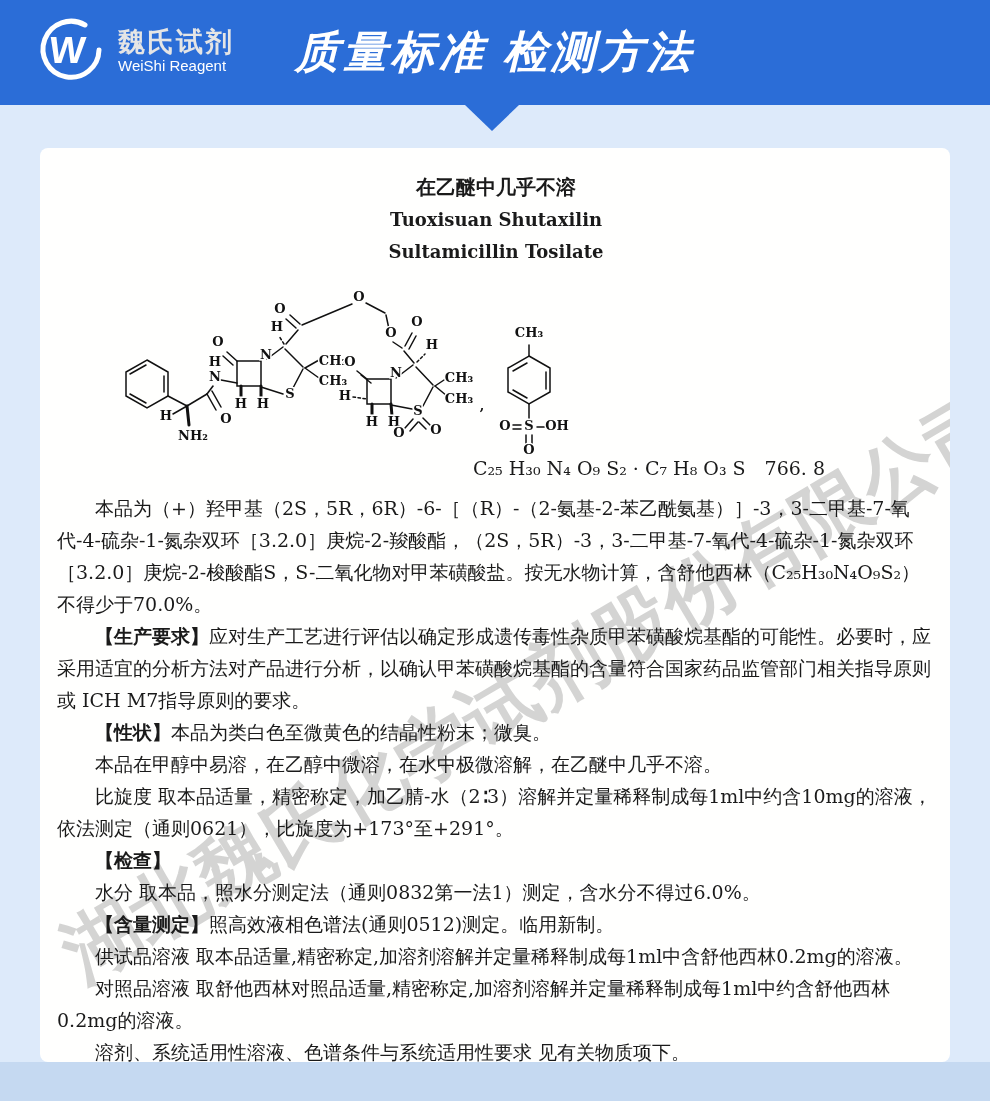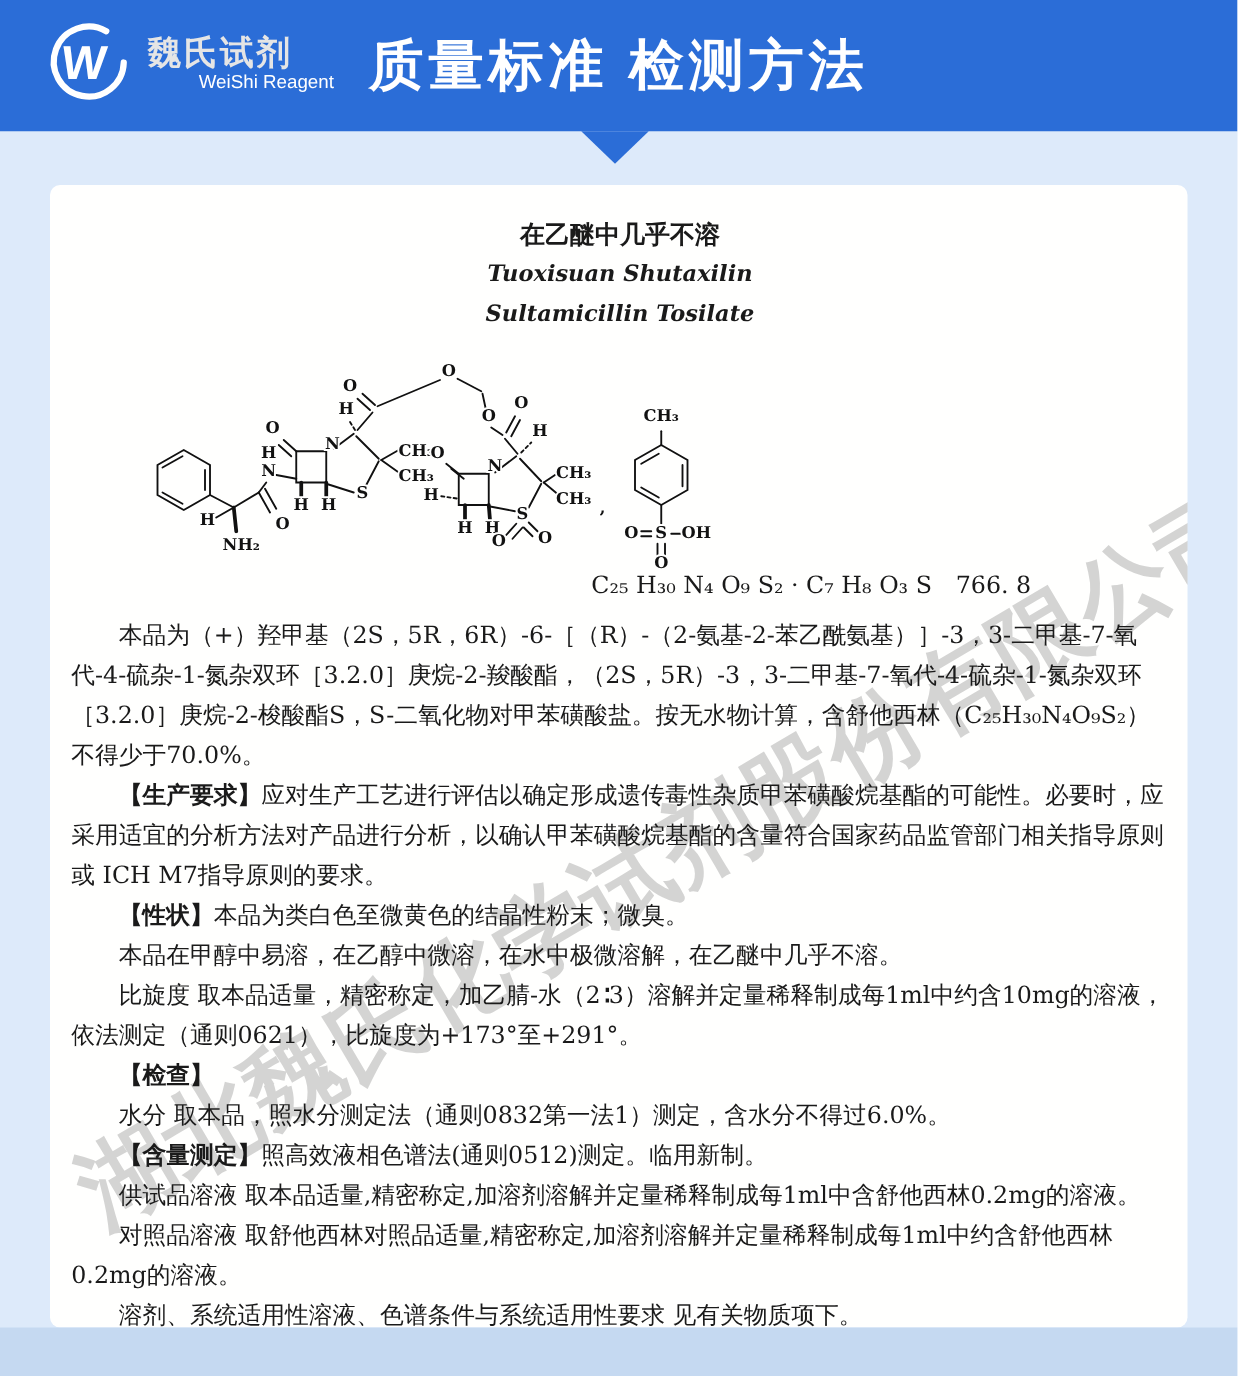--- a/index.html
+++ b/index.html
@@ -5,35 +5,35 @@
   html,body{margin:0;padding:0;}
   body{width:990px;height:1101px;position:relative;background:#ddeafa;
        font-family:"DejaVu Serif","Liberation Serif",serif;overflow:hidden;}
 
   
   .header{position:absolute;left:0;top:0;width:990px;height:105px;background:#2b6dd7;}
   .logo{position:absolute;left:34px;top:14px;display:flex;align-items:center;gap:10px;}
   .logo-text .cn{color:#e5e5e5;font-family:"Liberation Sans","DejaVu Sans",sans-serif;
                  font-weight:bold;font-size:27px;letter-spacing:2px;line-height:30px;}
   .logo-text .en{color:#fff;font-family:"Liberation Sans","DejaVu Sans",sans-serif;
-                 font-size:15px;line-height:18px;margin-left:41px;}
+                 font-size:15px;line-height:18px;}
   .header-title{position:absolute;left:0;top:0;width:100%;height:105px;display:flex;
                 align-items:center;justify-content:center;color:#fff;
                 font-family:"Liberation Sans","DejaVu Sans",sans-serif;
-                font-weight:900;font-size:44px;letter-spacing:4px;}
+                font-weight:900;font-size:44px;letter-spacing:4px;font-style:italic;}
   .notch{position:absolute;left:465px;top:105px;width:0;height:0;
          border-left:27px solid transparent;border-right:27px solid transparent;
          border-top:26px solid #2b6dd7;}
 
   
   .doc{position:absolute;left:40px;top:148px;width:910px;height:914px;background:#fffffe;
        border-radius:8px;overflow:hidden;color:#1a1a1a;}
   .doc-inner{position:relative;padding:26px 15px 0 17px;}
   .t-cn{text-align:center;font-weight:bold;font-size:20px;line-height:26px;}
-  .t-en{text-align:center;font-weight:bold;font-size:18px;line-height:24px;margin-top:8px;font-style:italic;}
+  .t-en{text-align:center;font-weight:bold;font-size:18px;line-height:24px;margin-top:8px;}
   .struct-wrap{margin-left:52px;margin-top:22px;width:470px;}
   .formula{text-align:right;padding-right:110px;font-size:19px;line-height:24px;margin-top:-14px;}
   .doc-body{margin-top:12px;font-size:19px;line-height:32px;}
   .para{margin:0;}
   .para.ind{text-indent:2em;}
   .para b{font-weight:bold;}
 
   
   #struct-svg line,#struct-svg polyline,#struct-svg polygon,#struct-svg path{
       stroke:#111;stroke-width:1.5;fill:none;stroke-linecap:round;}

